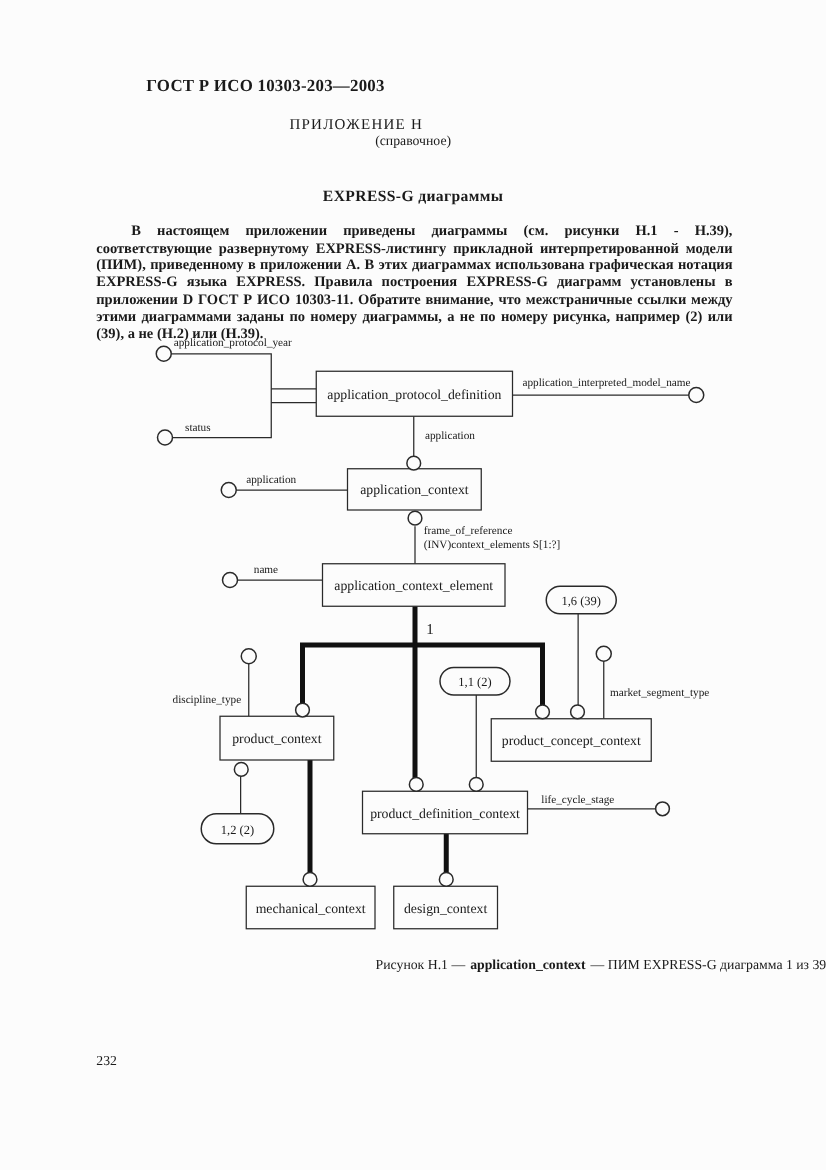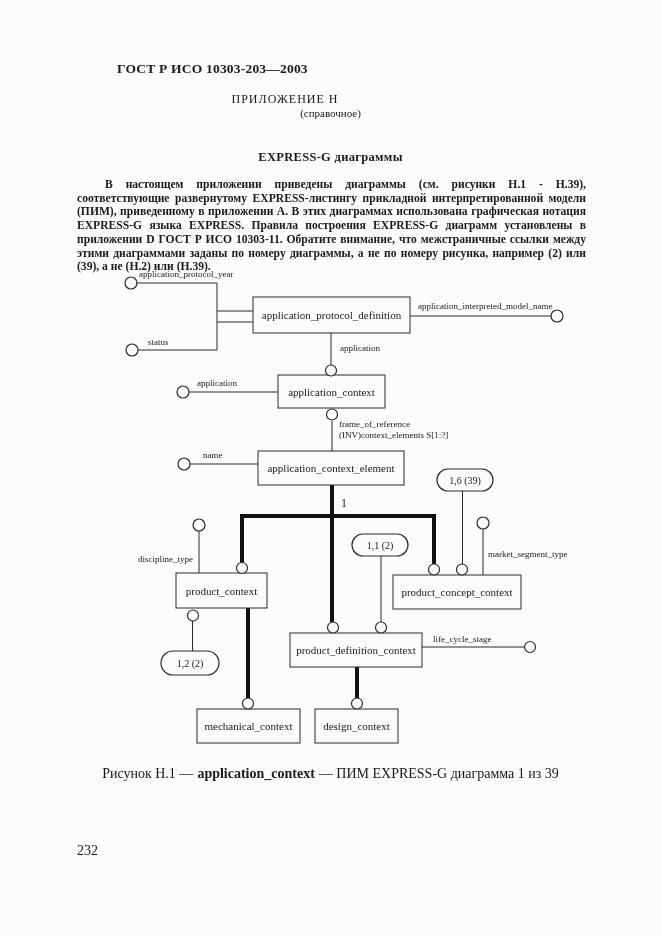--- a/index.html
+++ b/index.html
@@ -8,24 +8,24 @@
     background:#fcfcfc;
     font-family:"Liberation Serif","DejaVu Serif",serif;
     color:#1a1a1a;overflow:hidden;
   }
   .abs{position:absolute;}
   .doc-header{left:77px;top:61px;font-size:13.5px;font-weight:bold;letter-spacing:.2px;margin-left:40px;}
   .appendix-title{left:0;top:92px;width:570px;text-align:center;font-size:12px;letter-spacing:1px;}
   .appendix-note{left:0;top:107px;width:661px;text-align:center;font-size:11px;}
   .section-title{left:0;top:150px;width:661px;text-align:center;font-size:12.5px;font-weight:bold;letter-spacing:.3px;}
   .body-paragraph{left:77px;top:178px;width:509px;font-size:11.6px;line-height:13.7px;text-align:justify;text-indent:28px;font-weight:bold;}
-  .figure-caption{left:0;top:766px;width:661px;text-align:center;font-size:14px;}
+  .figure-caption{left:0;top:766px;width:661px;text-align:right;font-size:11px;}
   .figure-caption .entity{font-weight:bold;margin:0 4px;}
   .figure-caption .pre{margin-right:0;}
-  .page-number{left:77px;top:843px;font-size:14px;text-align:center;}
+  .page-number{left:77px;top:843px;font-size:11px;text-align:center;}
   svg{position:absolute;left:0;top:0;}
   svg text{font-family:"Liberation Serif","DejaVu Serif",serif;fill:#1a1a1a;}
   .box{fill:#fcfcfc;stroke:#2a2a2a;stroke-width:1;}
   .oval{fill:#fcfcfc;stroke:#2a2a2a;stroke-width:1.2;}
   .thin{stroke:#2a2a2a;stroke-width:1;fill:none;}
   .thick{stroke:#111;stroke-width:4;fill:none;}
   .attr-circle{fill:#fcfcfc;stroke:#2a2a2a;stroke-width:1.2;}
   .box-label{font-size:11px;text-anchor:middle;}
   .small-label{font-size:9px;}
   .oval-label{font-size:10px;text-anchor:middle;}

